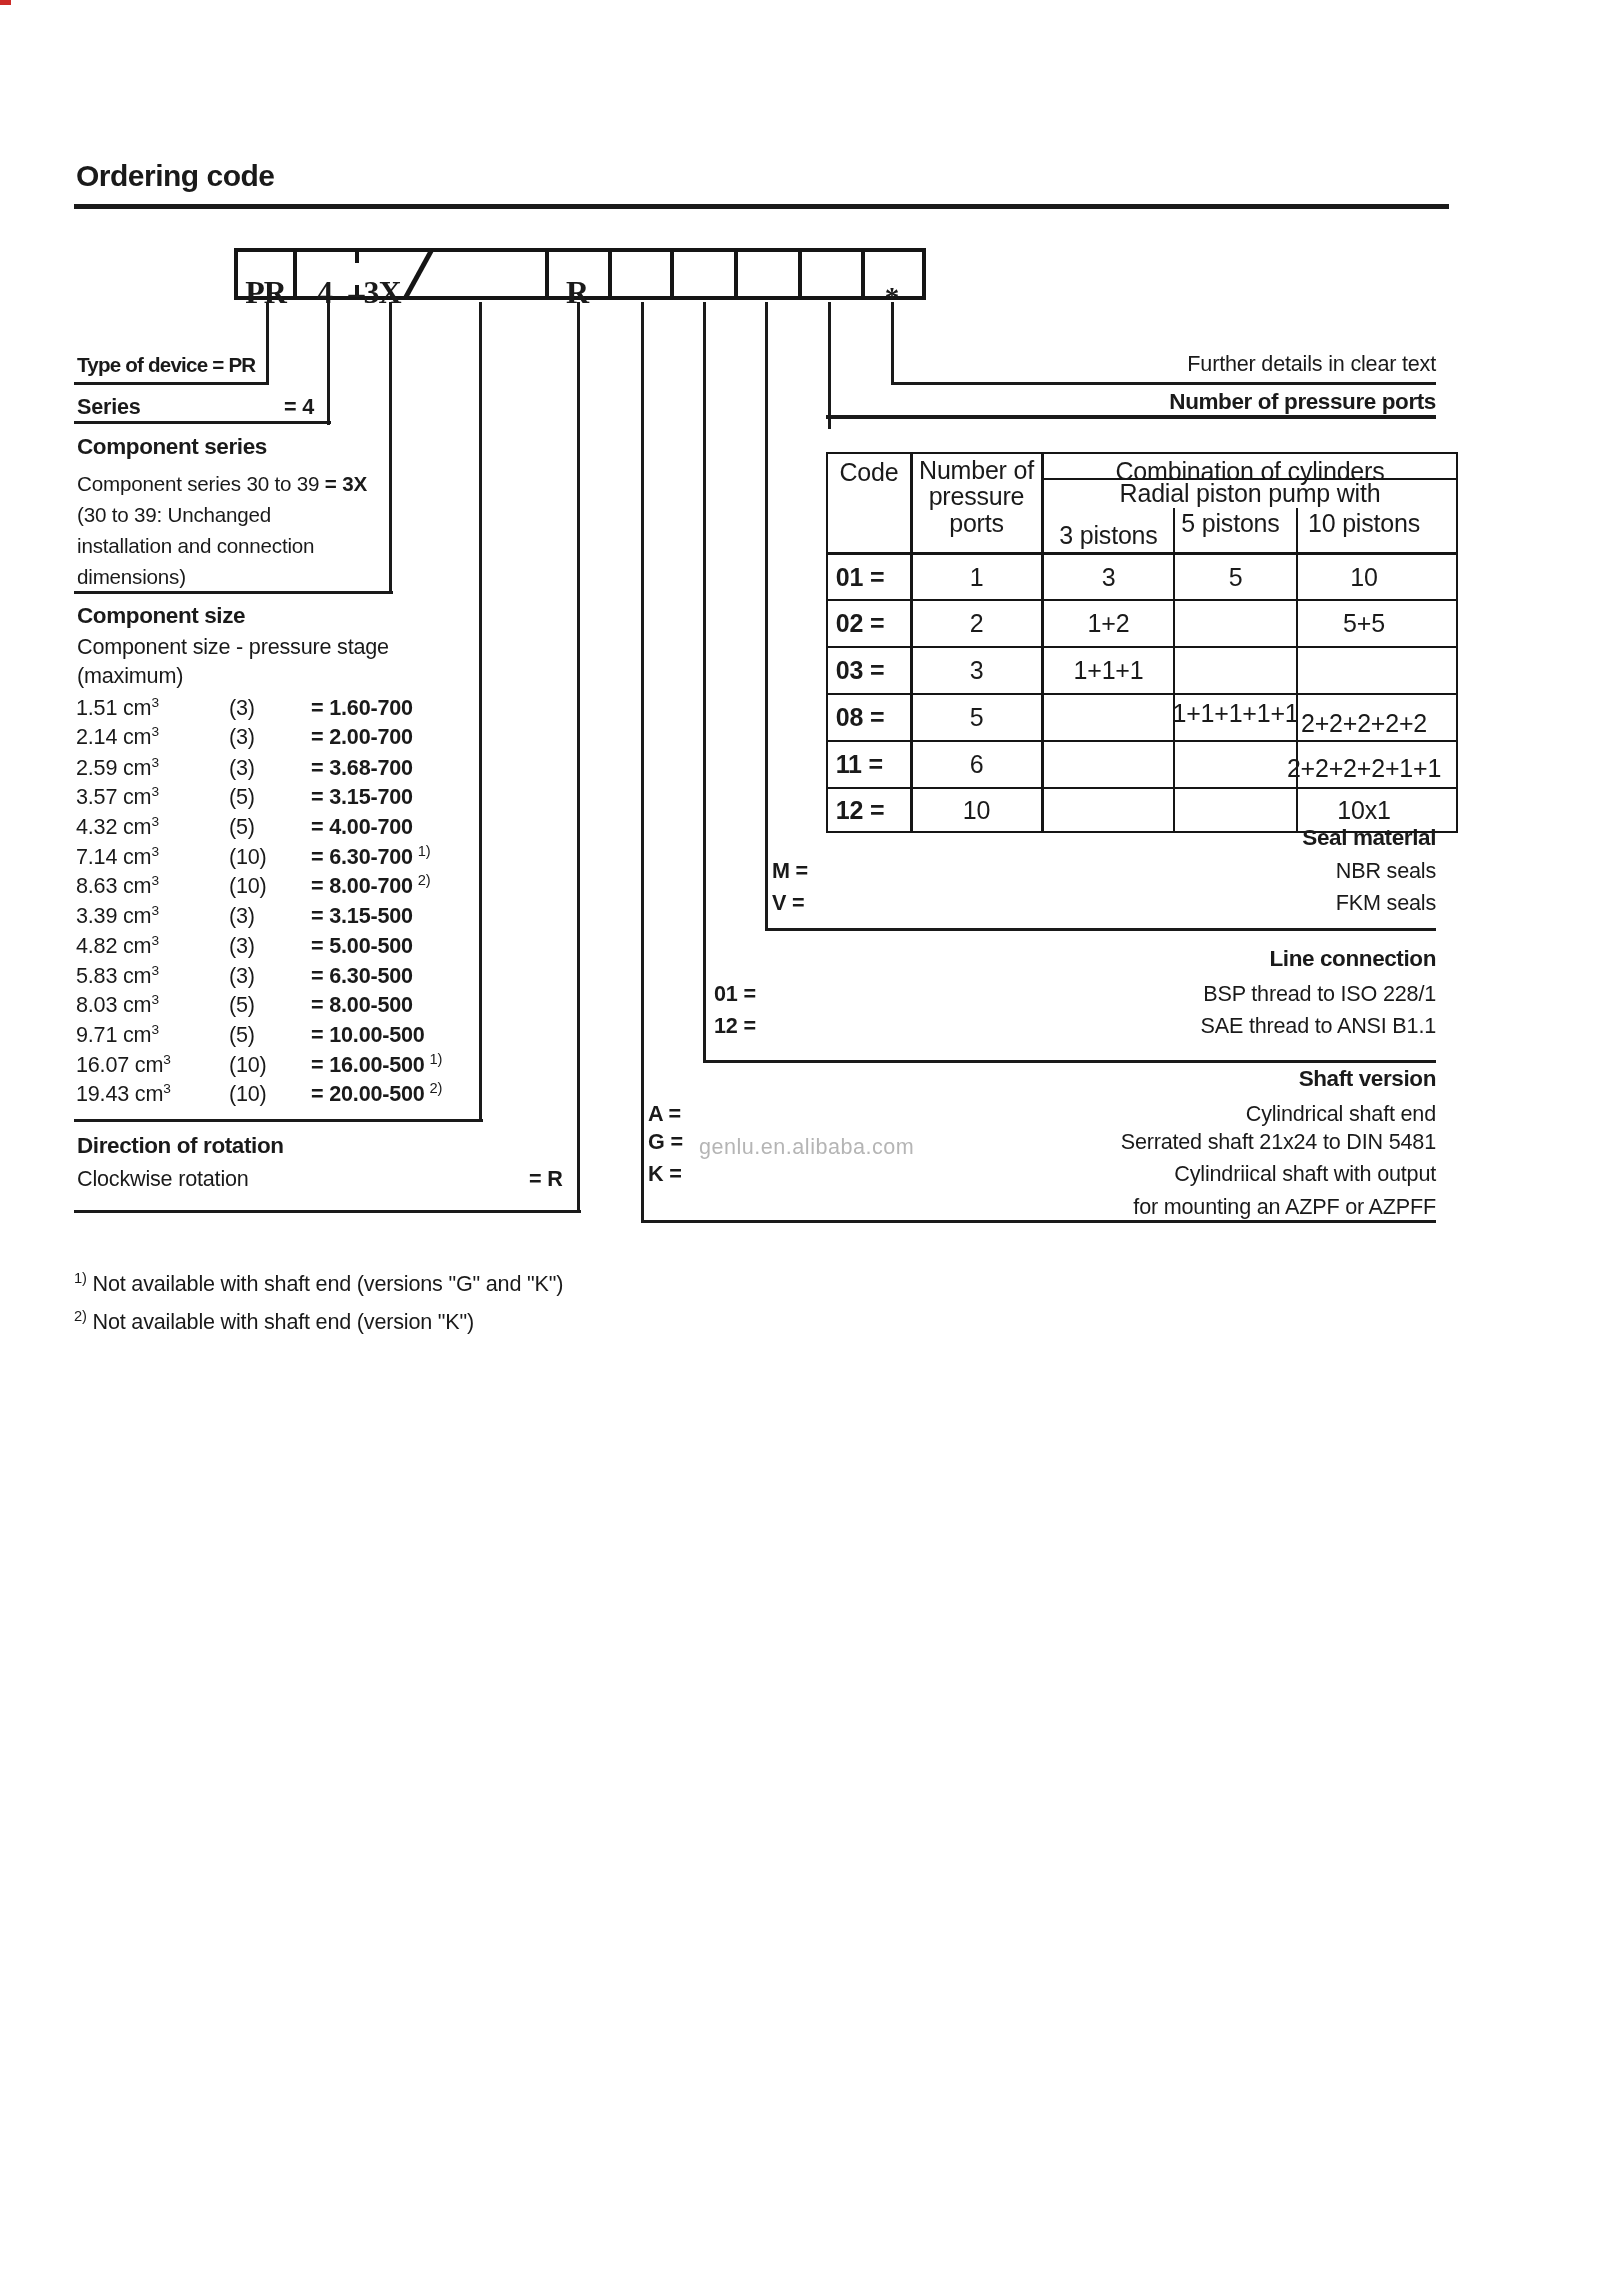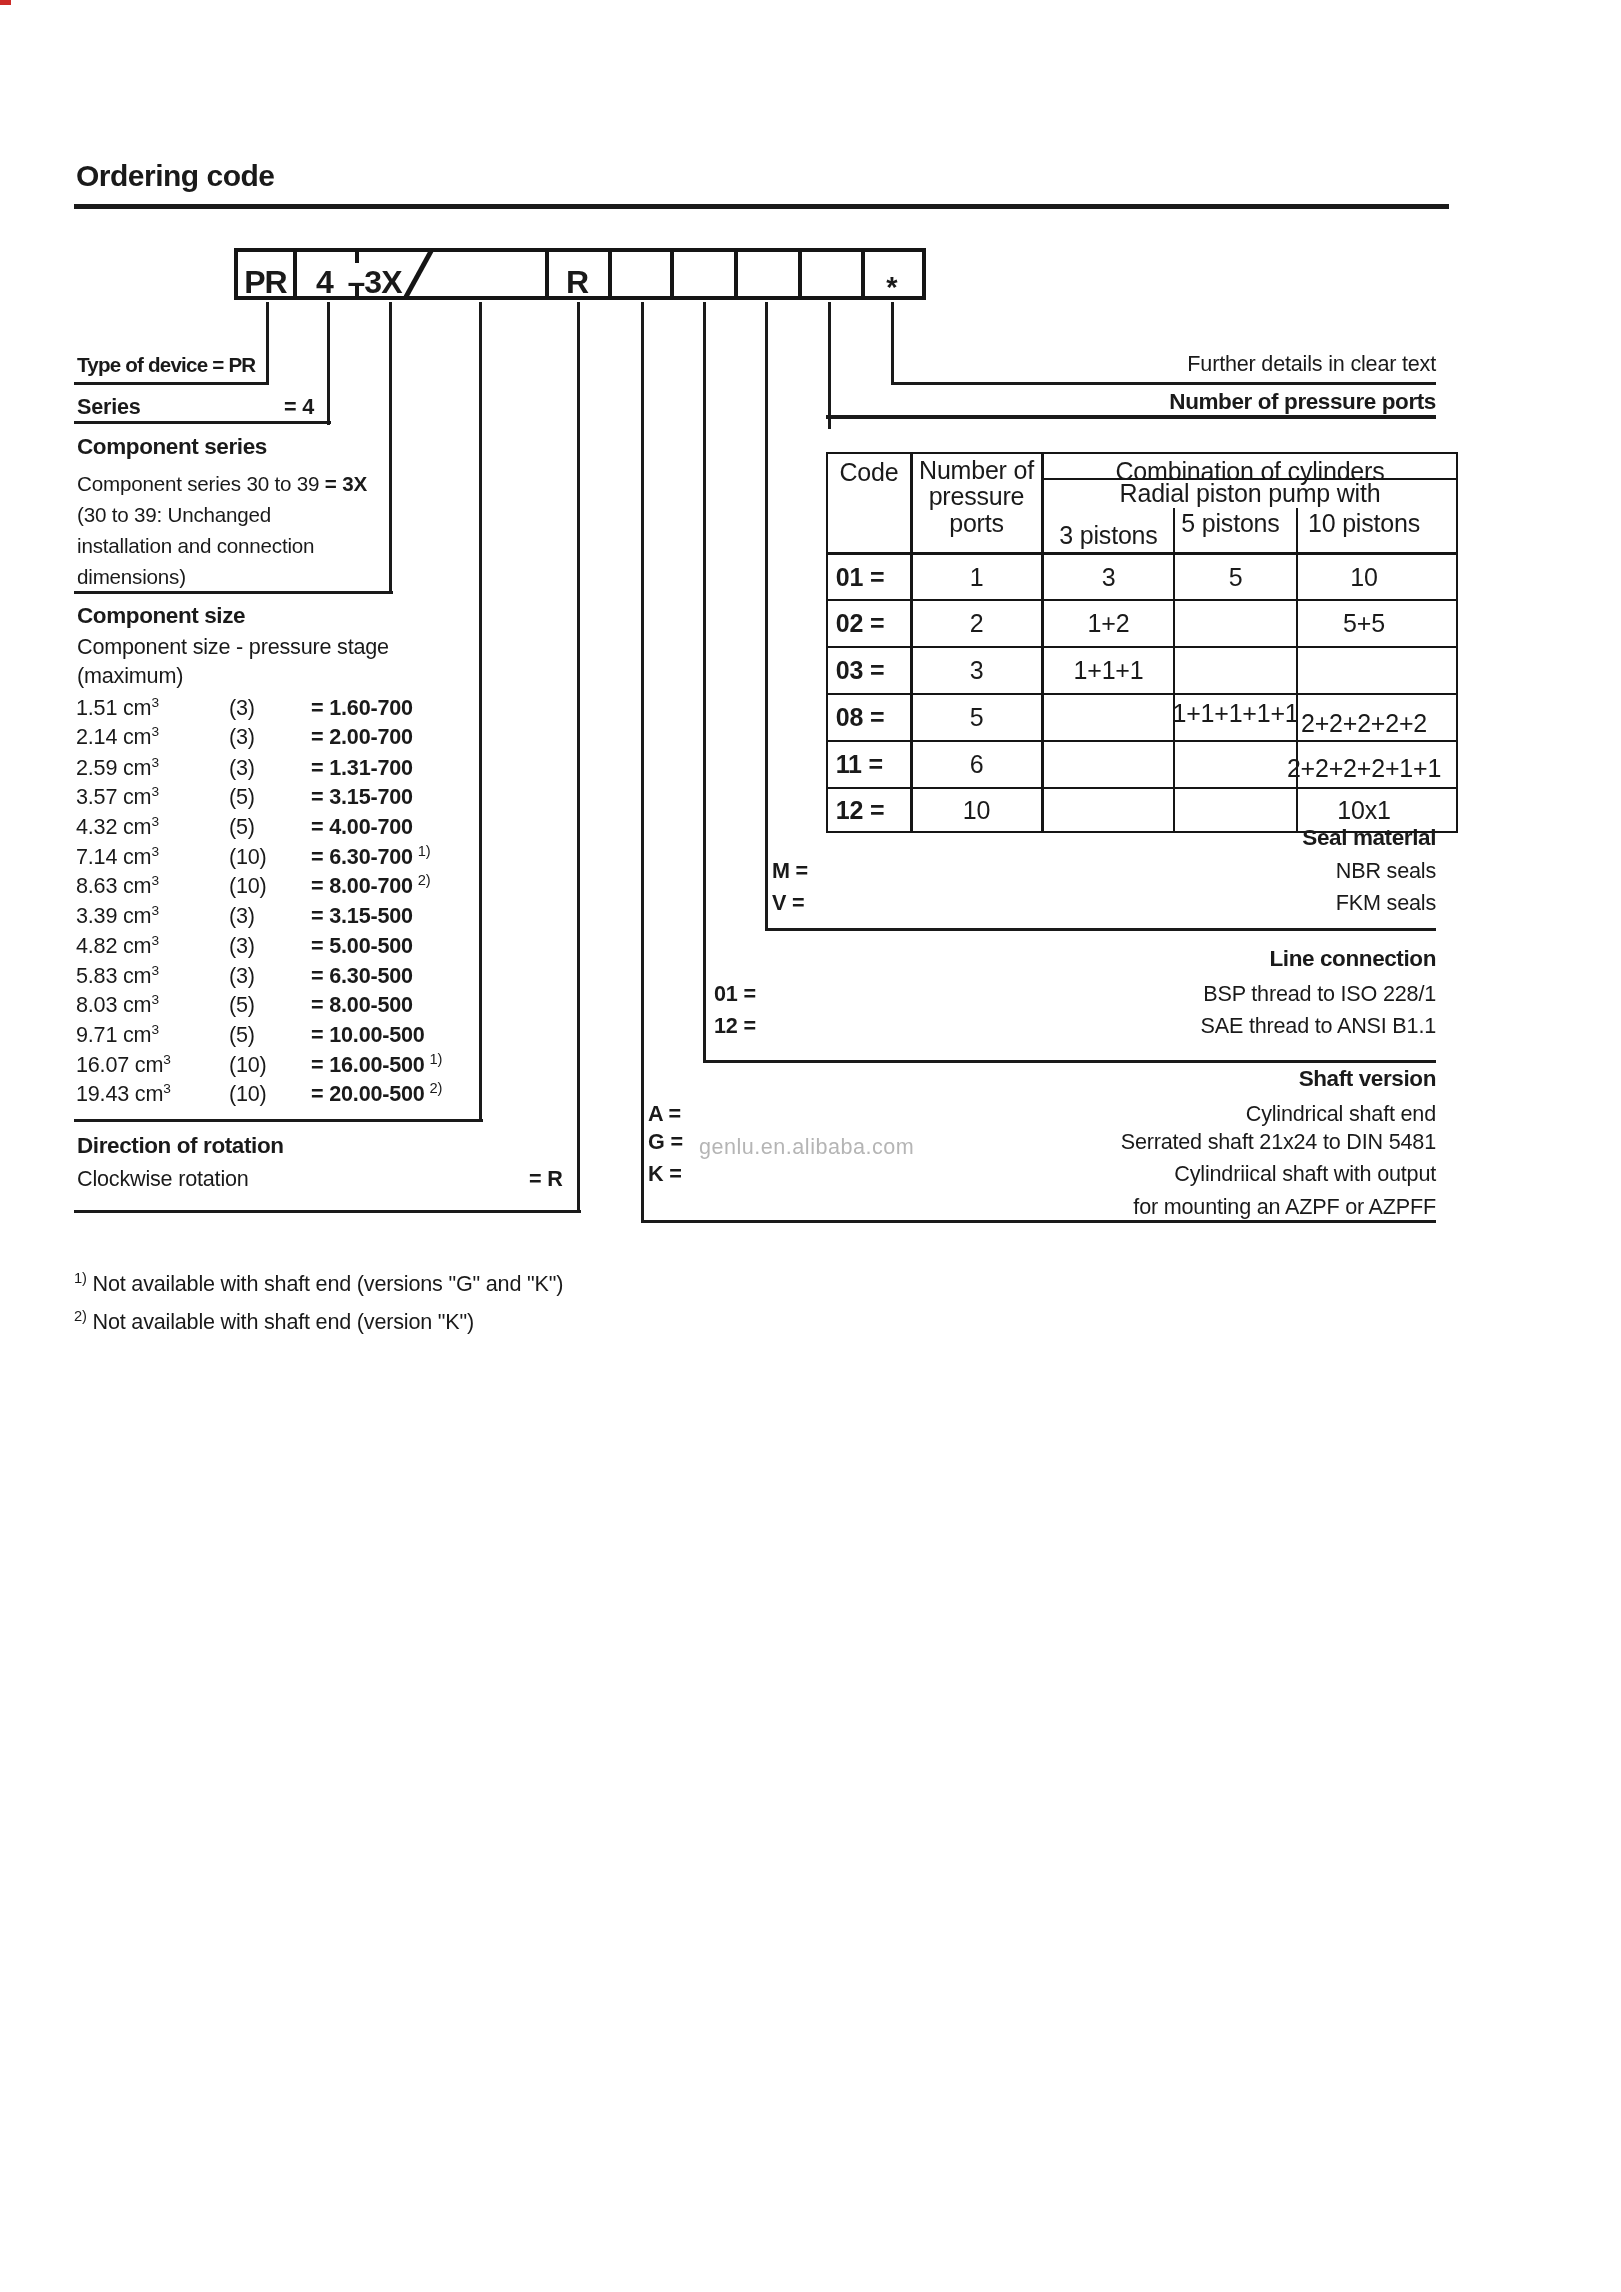--- a/index.html
+++ b/index.html
@@ -14,22 +14,22 @@
   .hsep{width:2px;height:33px;background:#2a2a2a;top:55px;}
   
   .title{left:76px;top:159px;font-size:30px;font-weight:bold;letter-spacing:-0.5px;}
   
   .hr{background:#1a1a1a;height:2.9px;}
   .vl{background:#1a1a1a;width:2.9px;}
   
   .code-box{left:234px;top:248px;width:684px;height:44px;border:4.9px solid #151515;}
   .cb-div{position:absolute;top:0;bottom:0;width:3.9px;background:#151515;}
   .cb-stub{position:absolute;width:3.9px;height:10.8px;background:#151515;}
-  .cb-cell{position:absolute;top:8px;height:44px;display:flex;align-items:center;justify-content:center;
-           font-size:32px;font-weight:bold;letter-spacing:-1px;}
+  .cb-cell{position:absolute;top:18px;height:44px;display:flex;align-items:center;justify-content:center;
+           font-size:32px;font-weight:bold;letter-spacing:-1px;font-family:Liberation Serif, serif;}
   
   .t21{font-size:20.6px;white-space:nowrap;}
   .t22{font-size:21.6px;white-space:nowrap;}
   .h23{font-size:22.5px;font-weight:bold;white-space:nowrap;letter-spacing:-0.4px;}
   .cs-row{position:absolute;left:76px;height:29px;font-size:21.6px;white-space:nowrap;}
   .cs-size{display:inline-block;width:153px;}
   .cs-pist{display:inline-block;width:82px;}
   .cs-val{font-weight:bold;}
   sup.s3{font-size:13.7px;}
   sup.note{font-size:14.7px;margin-left:4.9px;font-weight:normal;}
@@ -109,21 +109,21 @@
   <div class="abs t21" style="left:77px;top:503px;">(30 to 39: Unchanged</div>
   <div class="abs t21" style="left:77px;top:534px;">installation and connection</div>
   <div class="abs t21" style="left:77px;top:565px;">dimensions)</div>
 
   <div class="abs h23" style="left:77px;top:603px;">Component size</div>
   <div class="abs t22" style="left:77px;top:634px;">Component size - pressure stage</div>
   <div class="abs t22" style="left:77px;top:663px;">(maximum)</div>
 
   <div class="cs-row" style="top:694px;"><span class="cs-size"><span>1.51 cm</span><sup class="s3">3</sup></span><span class="cs-pist">(3)</span><span class="cs-val">= 1.60-700</span><sup class="note"></sup></div>
   <div class="cs-row" style="top:723px;"><span class="cs-size"><span>2.14 cm</span><sup class="s3">3</sup></span><span class="cs-pist">(3)</span><span class="cs-val">= 2.00-700</span><sup class="note"></sup></div>
-  <div class="cs-row" style="top:754px;"><span class="cs-size"><span>2.59 cm</span><sup class="s3">3</sup></span><span class="cs-pist">(3)</span><span class="cs-val">= 1.31-700</span><sup class="note"></sup></div>
+  <div class="cs-row" style="top:754px;"><span class="cs-size"><span>2.59 cm</span><sup class="s3">3</sup></span><span class="cs-pist">(3)</span><span class="cs-val">= 3.68-700</span><sup class="note"></sup></div>
   <div class="cs-row" style="top:783px;"><span class="cs-size"><span>3.57 cm</span><sup class="s3">3</sup></span><span class="cs-pist">(5)</span><span class="cs-val">= 3.15-700</span><sup class="note"></sup></div>
   <div class="cs-row" style="top:813px;"><span class="cs-size"><span>4.32 cm</span><sup class="s3">3</sup></span><span class="cs-pist">(5)</span><span class="cs-val">= 4.00-700</span><sup class="note"></sup></div>
   <div class="cs-row" style="top:843px;"><span class="cs-size"><span>7.14 cm</span><sup class="s3">3</sup></span><span class="cs-pist">(10)</span><span class="cs-val">= 6.30-700</span><sup class="note">1)</sup></div>
   <div class="cs-row" style="top:872px;"><span class="cs-size"><span>8.63 cm</span><sup class="s3">3</sup></span><span class="cs-pist">(10)</span><span class="cs-val">= 8.00-700</span><sup class="note">2)</sup></div>
   <div class="cs-row" style="top:902px;"><span class="cs-size"><span>3.39 cm</span><sup class="s3">3</sup></span><span class="cs-pist">(3)</span><span class="cs-val">= 3.15-500</span><sup class="note"></sup></div>
   <div class="cs-row" style="top:932px;"><span class="cs-size"><span>4.82 cm</span><sup class="s3">3</sup></span><span class="cs-pist">(3)</span><span class="cs-val">= 5.00-500</span><sup class="note"></sup></div>
   <div class="cs-row" style="top:962px;"><span class="cs-size"><span>5.83 cm</span><sup class="s3">3</sup></span><span class="cs-pist">(3)</span><span class="cs-val">= 6.30-500</span><sup class="note"></sup></div>
   <div class="cs-row" style="top:991px;"><span class="cs-size"><span>8.03 cm</span><sup class="s3">3</sup></span><span class="cs-pist">(5)</span><span class="cs-val">= 8.00-500</span><sup class="note"></sup></div>
   <div class="cs-row" style="top:1021px;"><span class="cs-size"><span>9.71 cm</span><sup class="s3">3</sup></span><span class="cs-pist">(5)</span><span class="cs-val">= 10.00-500</span><sup class="note"></sup></div>
   <div class="cs-row" style="top:1051px;"><span class="cs-size"><span>16.07 cm</span><sup class="s3">3</sup></span><span class="cs-pist">(10)</span><span class="cs-val">= 16.00-500</span><sup class="note">1)</sup></div>

